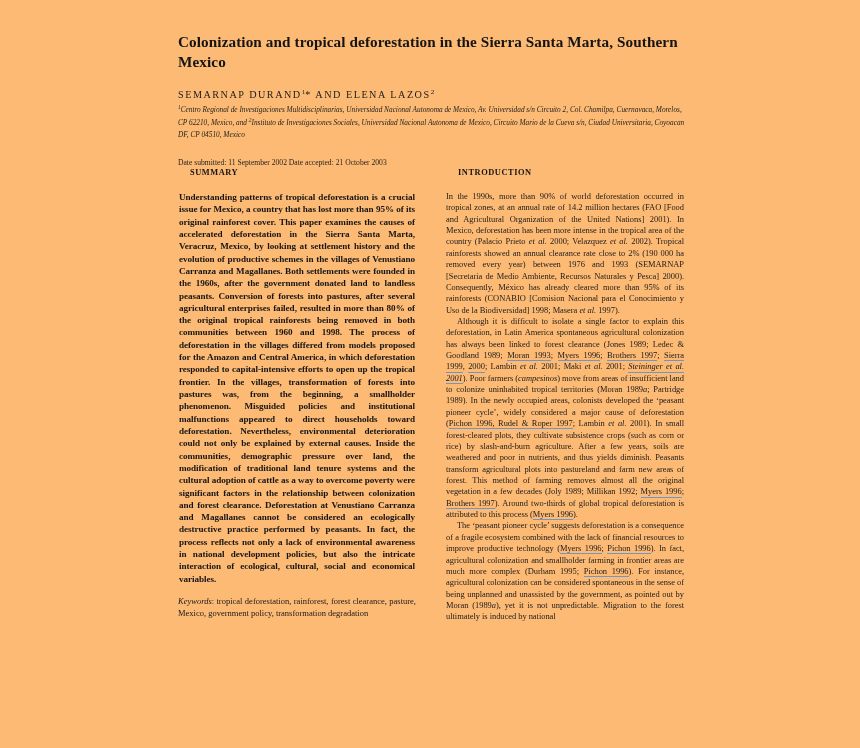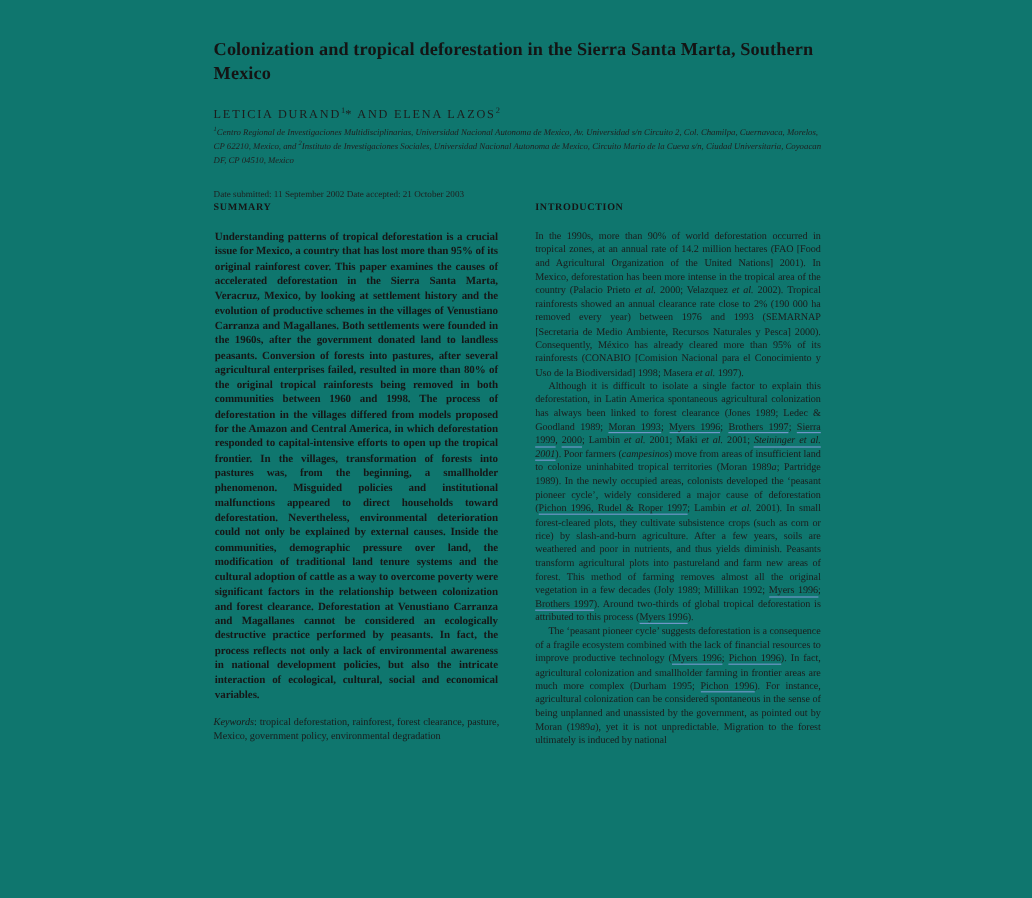--- a/index.html
+++ b/index.html
@@ -12,21 +12,21 @@
     background: #f7f7f5;
     font-family: "Liberation Serif", "DejaVu Serif", serif;
     color: #1a1a1a;
     overflow: hidden;
   }
   .page {
     position: absolute;
     left: 0; top: 0;
     width: 860px;
     height: 748px;
-    background: #0f766e;
+    background: #fdba74;
   }
   .content {
     position: absolute;
     left: 178px;
     top: 32px;
     width: 508px;
   }
 
   
   .paper-title {
@@ -80,21 +80,21 @@
     top: 0;
     width: 238px;
   }
   .col-left  { left: 0; }
   .col-right { left: 268px; }
 
   .sec-head {
     font-size: 8.4px;
     font-weight: bold;
     letter-spacing: 0.55px;
-    margin: 0 0 14px 0;
+    margin: 0 0 14px 12px;
     color: #151515;
   }
   .abstract p {
     font-size: 9.15px;
     line-height: 1.345;
     text-align: justify;
     margin: 1px;
     font-weight: bold;
     color: #161616;
     letter-spacing: -0.05px;
@@ -149,38 +149,38 @@
 </style>
 </head>
 <body>
 
 <div class="page">
 
   <div class="content">
     <h1 class="paper-title">Colonization and tropical deforestation in the Sierra Santa Marta, Southern Mexico</h1>
 
     <div class="authors">
-      <span>LETICIA DURAND</span><sup>1</sup><span>*</span><span> AND ELENA LAZOS</span><sup>2</sup>
+      <span>SEMARNAP DURAND</span><sup>1</sup><span>*</span><span> AND ELENA LAZOS</span><sup>2</sup>
     </div>
 
     <div class="affiliations">
       <sup>1</sup><span>Centro Regional de Investigaciones Multidisciplinarias, Universidad Nacional Autonoma de Mexico, Av. Universidad s/n Circuito 2, Col. Chamilpa, Cuernavaca, Morelos, CP 62210, Mexico, and </span><sup>2</sup><span>Instituto de Investigaciones Sociales, Universidad Nacional Autonoma de Mexico, Circuito Mario de la Cueva s/n, Ciudad Universitaria, Coyoacan DF, CP 04510, Mexico</span>
       <div class="dates">Date submitted: 11 September 2002 Date accepted: 21 October 2003</div>
     </div>
   </div>
 
   <div class="columns">
 
     <div class="col col-left">
       <div class="sec-head">SUMMARY</div>
       <div class="abstract">
         <p>Understanding patterns of tropical deforestation is a crucial issue for Mexico, a country that has lost more than 95% of its original rainforest cover. This paper examines the causes of accelerated deforestation in the Sierra Santa Marta, Veracruz, Mexico, by looking at settlement history and the evolution of productive schemes in the villages of Venustiano Carranza and Magallanes. Both settlements were founded in the 1960s, after the government donated land to landless peasants. Conversion of forests into pastures, after several agricultural enterprises failed, resulted in more than 80% of the original tropical rainforests being removed in both communities between 1960 and 1998. The process of deforestation in the villages differed from models proposed for the Amazon and Central America, in which deforestation responded to capital-intensive efforts to open up the tropical frontier. In the villages, transformation of forests into pastures was, from the beginning, a smallholder phenomenon. Misguided policies and institutional malfunctions appeared to direct households toward deforestation. Nevertheless, environmental deterioration could not only be explained by external causes. Inside the communities, demographic pressure over land, the modification of traditional land tenure systems and the cultural adoption of cattle as a way to overcome poverty were significant factors in the relationship between colonization and forest clearance. Deforestation at Venustiano Carranza and Magallanes cannot be considered an ecologically destructive practice performed by peasants. In fact, the process reflects not only a lack of environmental awareness in national development policies, but also the intricate interaction of ecological, cultural, social and economical variables.</p>
       </div>
       <p class="keywords">
-        <i>Keywords</i><span>: tropical deforestation, rainforest, forest clearance, pasture, Mexico, government policy, environmental degradation</span>
+        <i>Keywords</i><span>: tropical deforestation, rainforest, forest clearance, pasture, Mexico, government policy, transformation degradation</span>
       </p>
     </div>
 
     <div class="col col-right">
       <div class="sec-head">INTRODUCTION</div>
       <div class="body-text" id="intro-body">
           <p><span>In the 1990s, more than 90% of world deforestation occurred in tropical zones, at an annual rate of 14.2 million hectares (FAO [Food and Agricultural Organization of the United Nations] 2001). In Mexico, deforestation has been more intense in the tropical area of the country (Palacio Prieto </span><i>et al.</i><span> 2000; Velazquez </span><i>et al.</i><span> 2002). Tropical rainforests showed an annual clearance rate close to 2% (190 000 ha removed every year) between 1976 and 1993 (SEMARNAP [Secretaria de Medio Ambiente, Recursos Naturales y Pesca] 2000). Consequently, México has already cleared more than 95% of its rainforests (CONABIO [Comision Nacional para el Conocimiento y Uso de la Biodiversidad] 1998; Masera </span><i>et al.</i><span> 1997).</span></p>
           <p><span>Although it is difficult to isolate a single factor to explain this deforestation, in Latin America spontaneous agricultural colonization has always been linked to forest clearance (Jones 1989; Ledec &amp; Goodland 1989; </span><a class="cite" href="#">Moran 1993</a><span>; </span><a class="cite" href="#">Myers 1996</a><span>; </span><a class="cite" href="#">Brothers 1997</a><span>; </span><a class="cite" href="#">Sierra 1999</a><span>, </span><a class="cite" href="#">2000</a><span>; Lambin </span><i>et al.</i><span> 2001; Maki </span><i>et al.</i><span> 2001; </span><a class="cite" href="#"><i>Steininger et al. 2001</i></a><span>). Poor farmers (</span><i>campesinos</i><span>) move from areas of insufficient land to colonize uninhabited tropical territories (Moran 1989</span><i>a</i><span>; Partridge 1989). In the newly occupied areas, colonists developed the ‘peasant pioneer cycle’, widely considered a major cause of deforestation (</span><a class="cite" href="#">Pichon 1996, Rudel &amp; Roper 1997</a><span>; Lambin </span><i>et al.</i><span> 2001). In small forest-cleared plots, they cultivate subsistence crops (such as corn or rice) by slash-and-burn agriculture. After a few years, soils are weathered and poor in nutrients, and thus yields diminish. Peasants transform agricultural plots into pastureland and farm new areas of forest. This method of farming removes almost all the original vegetation in a few decades (Joly 1989; Millikan 1992; </span><a class="cite" href="#">Myers 1996</a><span>; </span><a class="cite" href="#">Brothers 1997</a><span>). Around two-thirds of global tropical deforestation is attributed to this process (</span><a class="cite" href="#">Myers 1996</a><span>).</span></p>
           <p><span>The ‘peasant pioneer cycle’ suggests deforestation is a consequence of a fragile ecosystem combined with the lack of financial resources to improve productive technology (</span><a class="cite" href="#">Myers 1996</a><span>; </span><a class="cite" href="#">Pichon 1996</a><span>). In fact, agricultural colonization and smallholder farming in frontier areas are much more complex (Durham 1995; </span><a class="cite" href="#">Pichon 1996</a><span>). For instance, agricultural colonization can be considered spontaneous in the sense of being unplanned and unassisted by the government, as pointed out by Moran (1989</span><i>a</i><span>), yet it is not unpredictable. Migration to the forest ultimately is induced by national</span></p>
         </div>

